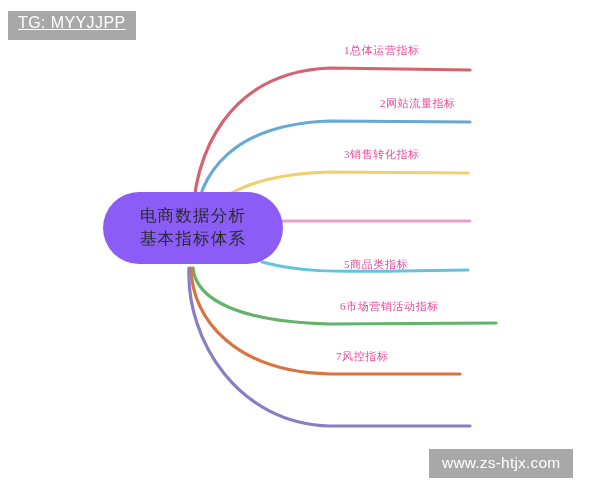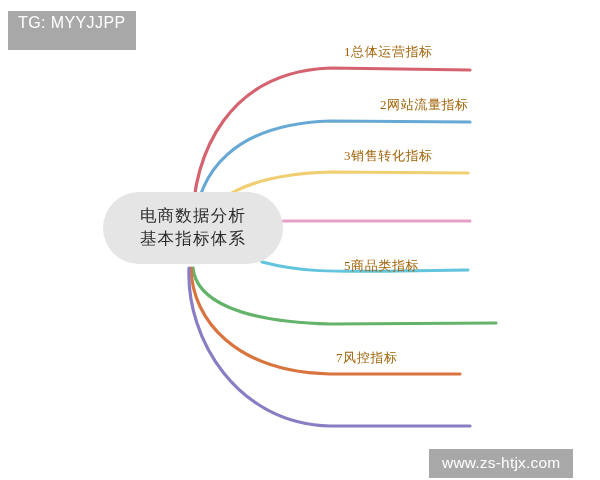--- a/index.html
+++ b/index.html
@@ -48,44 +48,45 @@
     line-height: 1.38;
     color: #2b2b2b;
     letter-spacing: 1.2px;
     white-space: nowrap;
     font-weight: 400;
   }
 
   
   .branch-label {
     position: absolute;
-    font-size: 13px;
-    color: #a16207;
+    font-size: 11px;
+    color: #ec4899;
     white-space: nowrap;
     letter-spacing: 0.6px;
     z-index: 4;
   }
 
   
   .watermark {
     position: absolute;
     background: #a8a8a8;
     color: #ffffff;
     font-family: "Liberation Sans", "DejaVu Sans", sans-serif;
     display: flex;
     align-items: center;
     justify-content: center;
     z-index: 9;
   }
   #watermark-top {
     left: 8px;
     top: 11px;
-    padding: 3px 10px 18px 10px;
+    padding: 3px 10px 8px 10px;
     font-size: 16px;
     letter-spacing: 0.4px;
+    text-decoration: underline;
   }
   #watermark-bottom {
     left: 429px;
     top: 449px;
     padding: 5px 13px 6px 13px;
     font-size: 15.5px;
     letter-spacing: 0.2px;
   }
 </style>
 </head>
@@ -105,27 +106,28 @@
 
     <path class="branch-path" d="M 262,262 C 300,272 330,272 400,271 L 468,270" stroke-width="3.0" stroke="#63c4dd"></path>
 
     <path class="branch-path" d="M 193,268 C 196,300 240,322 330,324 L 496,323" stroke-width="3.2" stroke="#63b36a"></path>
 
     <path class="branch-path" d="M 191,268 C 192,320 236,372 330,374 L 460,374" stroke-width="3.2" stroke="#d9743f"></path>
 
     <path class="branch-path" d="M 189,268 C 186,340 238,424 330,426 L 470,426" stroke-width="3.2" stroke="#8a7dc4"></path>
   </svg>
 
-  <div class="hub" style="background: #e5e5e5;">
+  <div class="hub" style="background: #8b5cf6;">
     <div class="hub-line">电商数据分析</div>
     <div class="hub-line">基本指标体系</div>
   </div>
 
   <div class="branch-label" style="left:344px; top:43px;">1总体运营指标</div>
   <div class="branch-label" style="left:344px; top:96px;margin-left:36px;">2网站流量指标</div>
   <div class="branch-label" style="left:344px; top:147px;">3销售转化指标</div>
   <div class="branch-label" style="left:344px; top:245px;margin-top:12px;">5商品类指标</div>
+  <div class="branch-label" style="left:340px; top:299px;">6市场营销活动指标</div>
   <div class="branch-label" style="left:336px; top:349px;">7风控指标</div>
 
   <div class="watermark" id="watermark-top">TG: MYYJJPP</div>
   <div class="watermark" id="watermark-bottom">www.zs-htjx.com</div>
 
 </div>
 
 </body></html>

